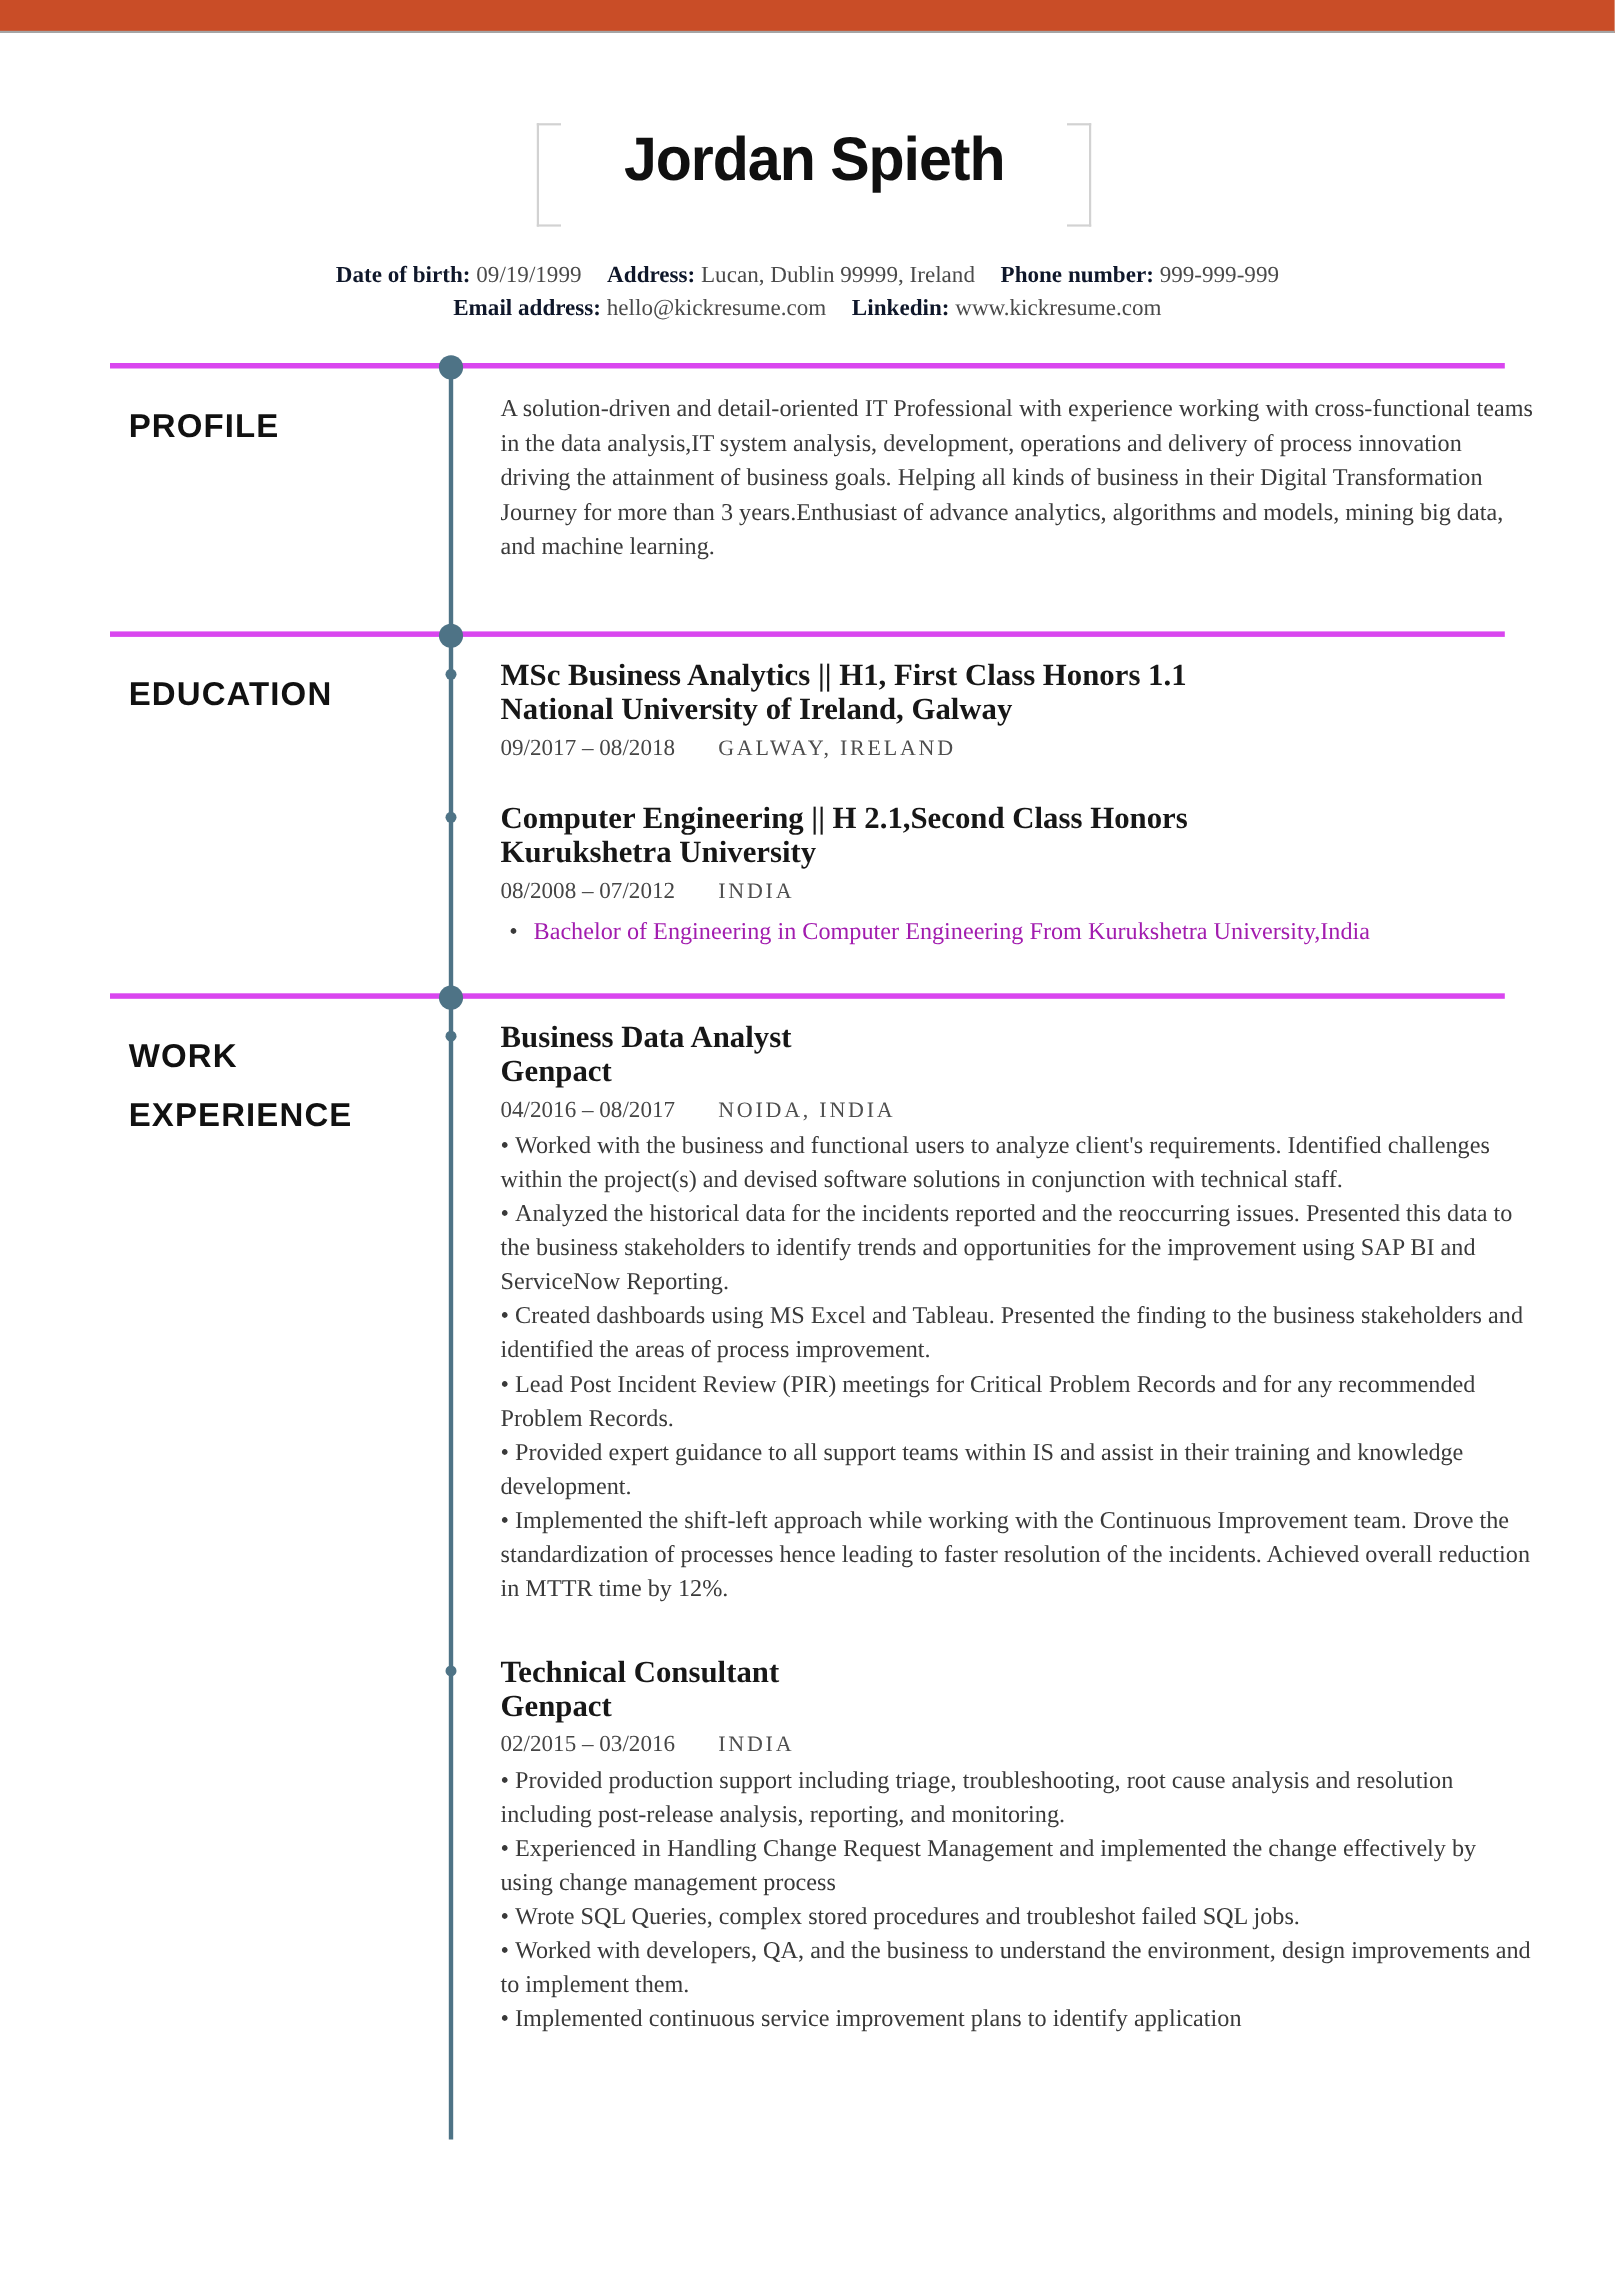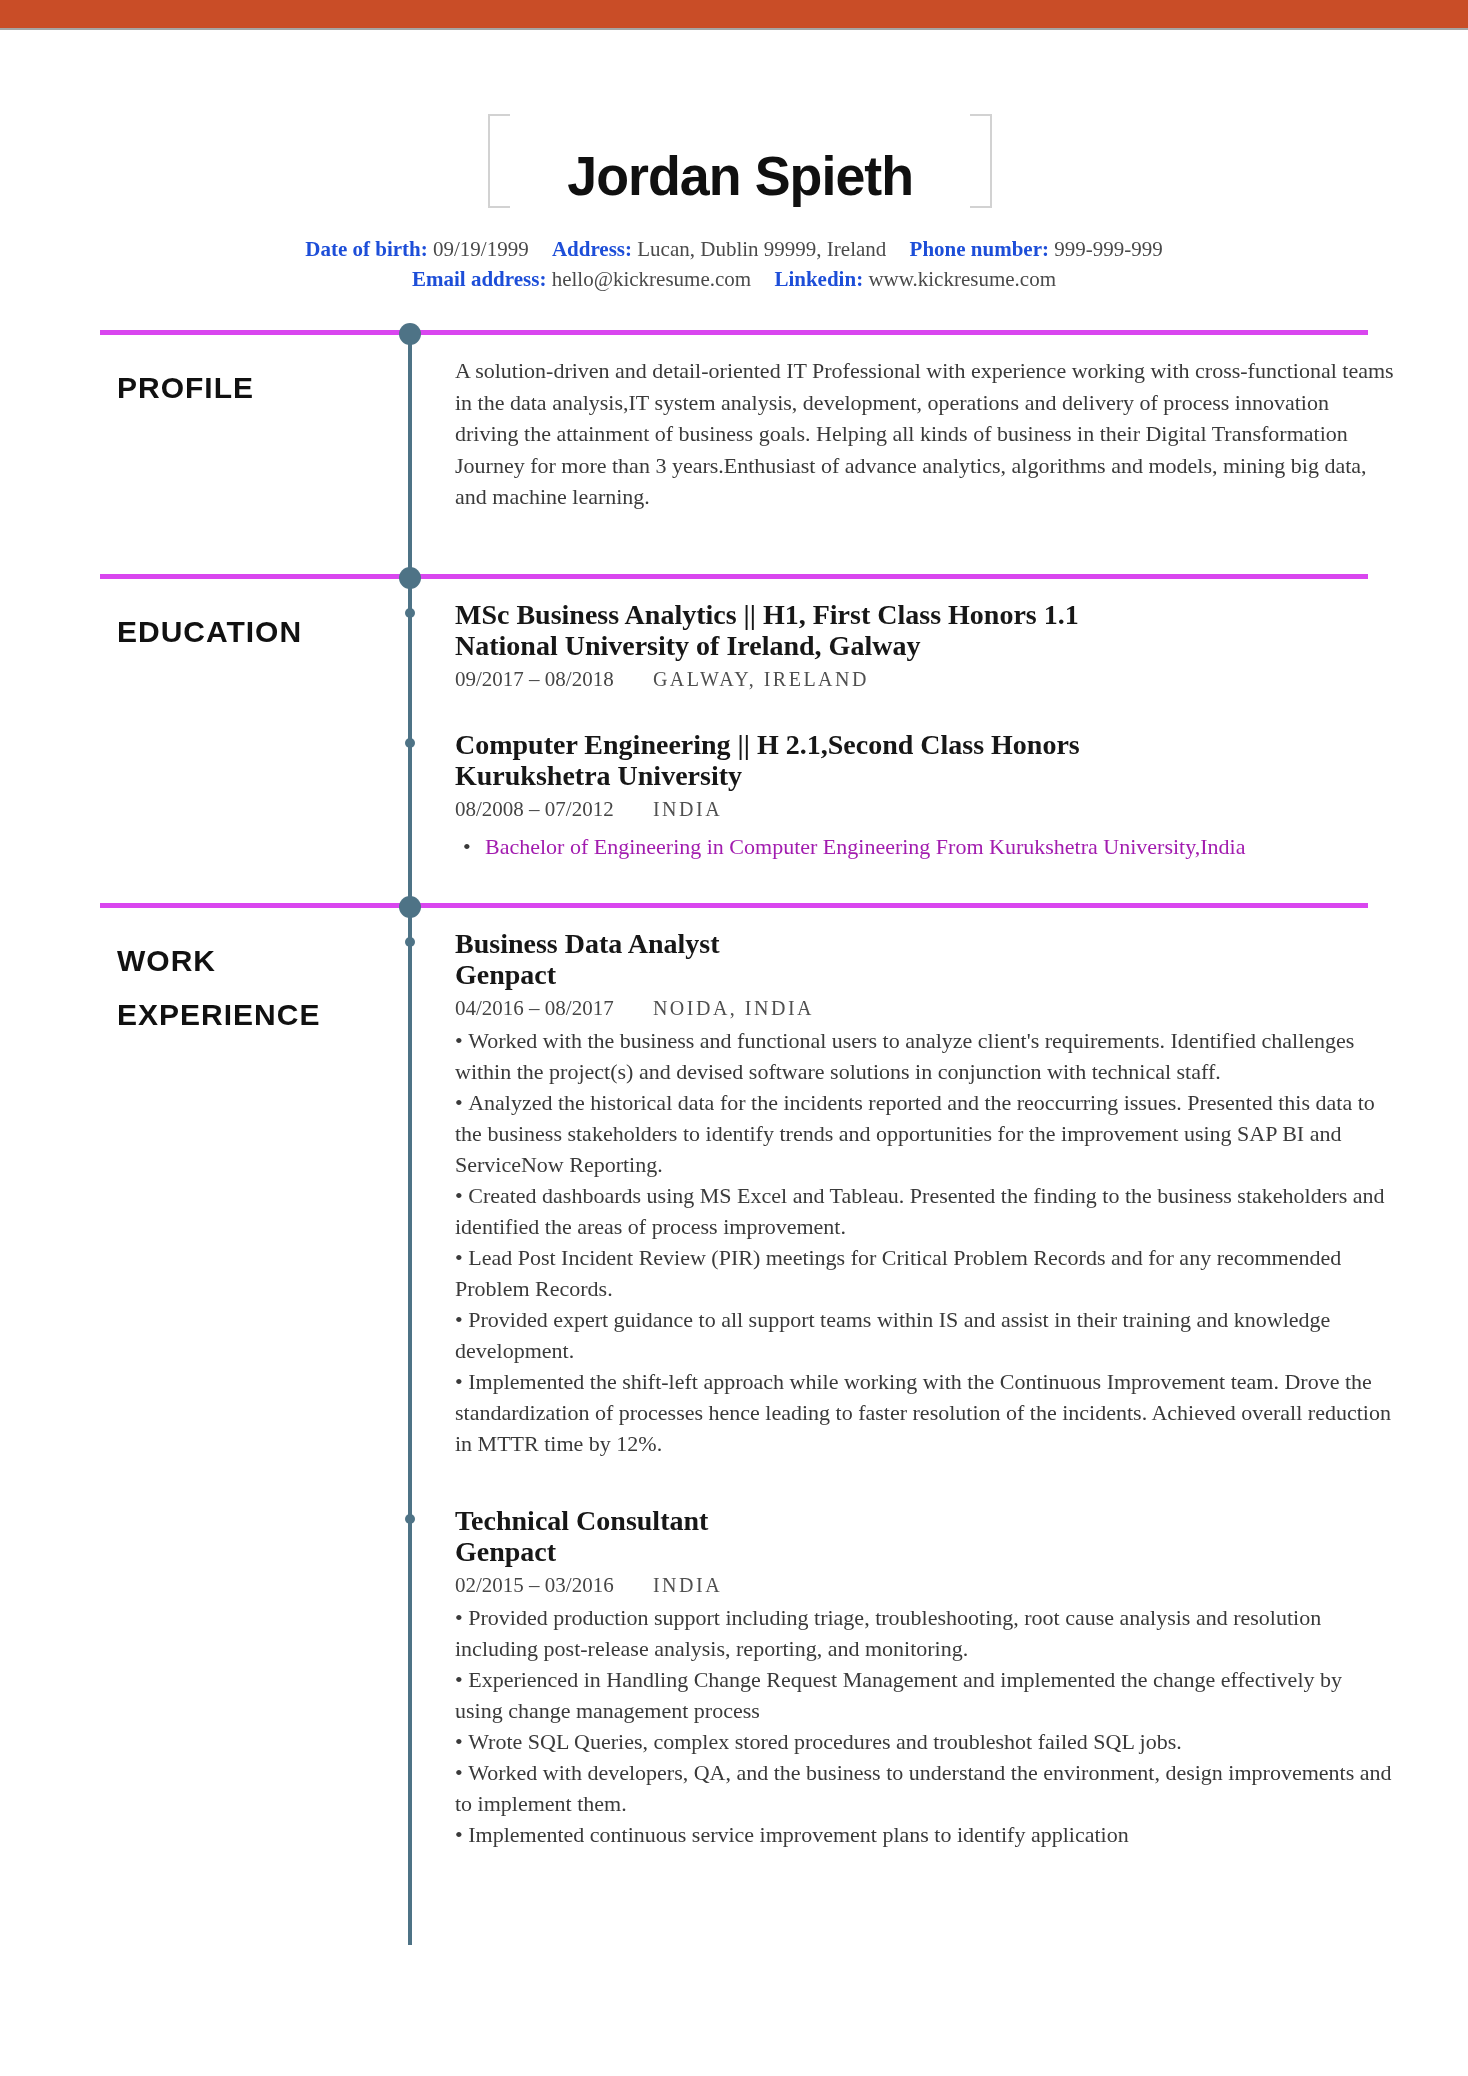--- a/index.html
+++ b/index.html
@@ -4,31 +4,31 @@
 <style>
   html,body { margin:0; padding:0; }
   body {
     width:1468px; height:2076px; background:#ffffff;
     font-family:"Liberation Serif", serif;
     position:relative; overflow:hidden;
   }
   .topbar { height:28px; background:#c94d27; border-bottom:2px solid #a5a5a5; }
 
   
-  .name-row { margin-top:82px; display:flex; justify-content:center; align-items:flex-end; gap:50px; height:96px;padding-left:12px; }
+  .name-row { margin-top:82px; display:flex; justify-content:center; align-items:flex-start; gap:50px; height:96px;padding-left:12px; }
   .bracket { width:22px; height:94px; box-sizing:border-box; }
   .bracket-left  { border:2px solid #d2d2d2; border-right:none; }
   .bracket-right { border:2px solid #d2d2d2; border-left:none; }
   .name {
     font-family:"Liberation Sans", sans-serif; font-weight:bold;
     font-size:56px; letter-spacing:-1px; color:#101010; margin:0;
     transform:scaleX(0.96);
   }
   .contact { margin-top:26px; text-align:center; font-size:21px; line-height:30px; color:#4a4a4a; }
-  .contact .lbl { font-weight:bold; color:#1d4ed8; }
+  .contact .lbl { font-weight:bold; color:#0f172a; }
   .contact .grp { margin:0 9px; white-space:nowrap; }
 
   
   .content { position:relative; margin:36px 100px 0 100px; }
   .timeline { position:absolute; left:308px; top:0; width:4px; height:1615px; background:#4e7386; }
 
   .section { position:relative; border-top:5px solid #d946ef; display:flex; }
   .big-dot { position:absolute; left:299px; top:-12px; width:22px; height:22px; border-radius:50%; background:#4e7386; }
 
   .section-label {

